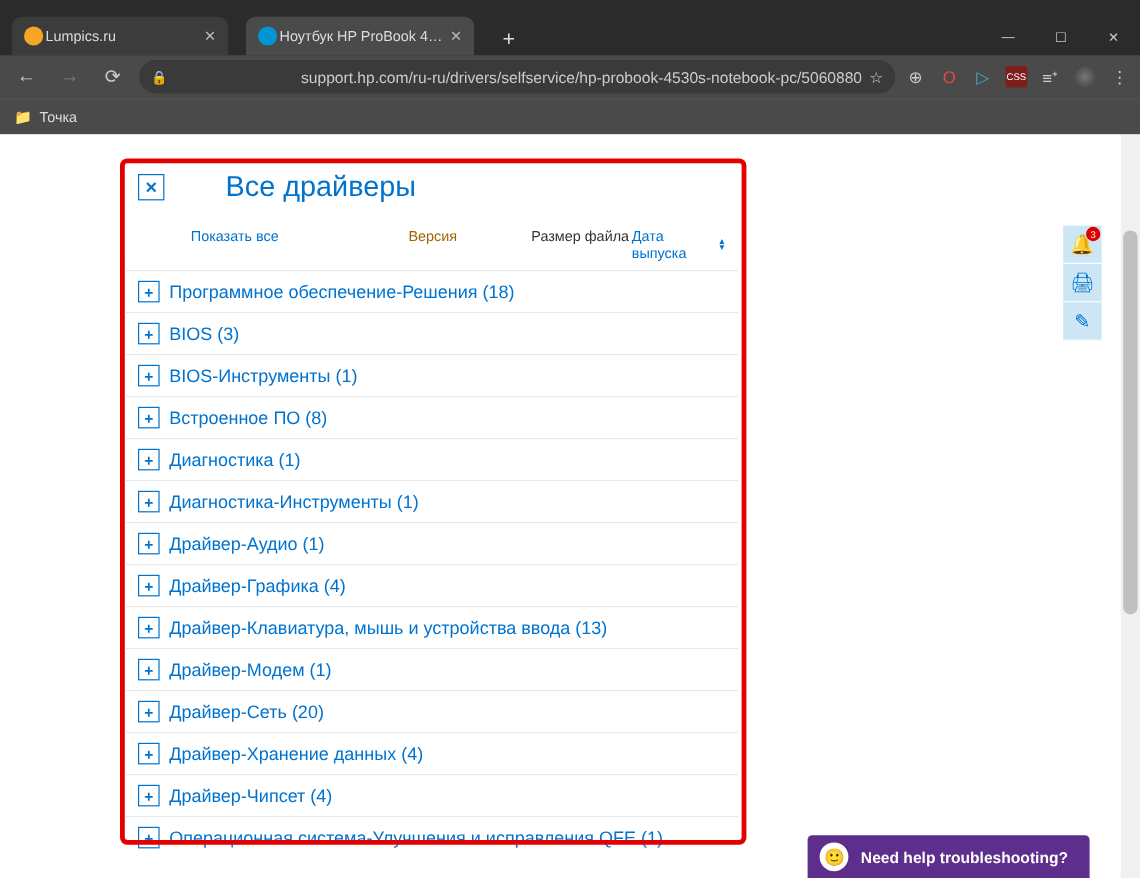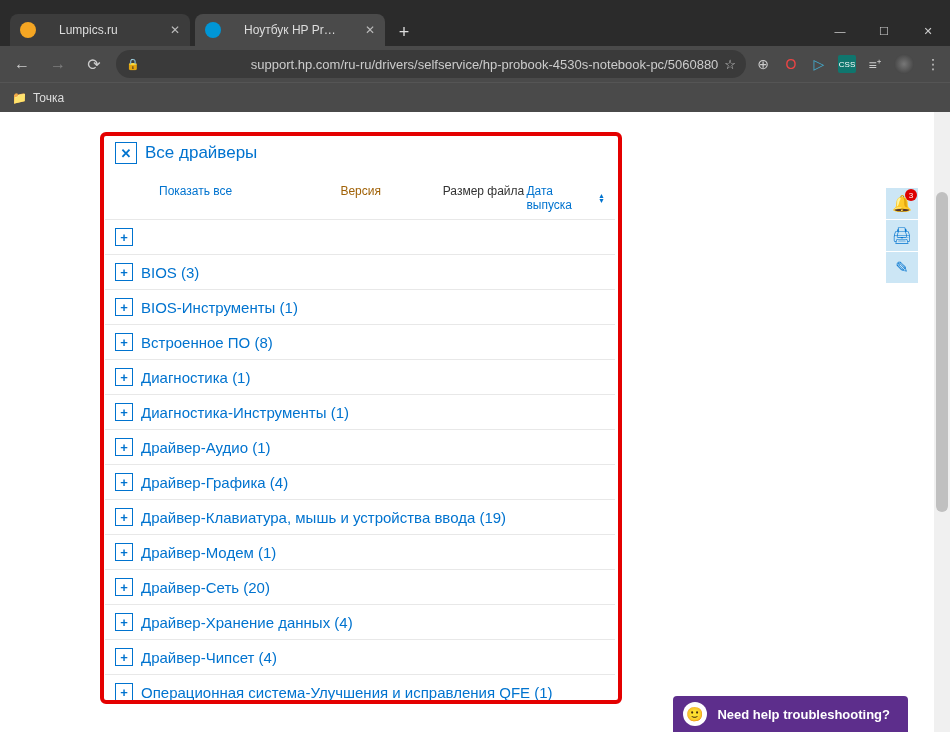--- a/index.html
+++ b/index.html
@@ -3,21 +3,21 @@
 <meta charset="utf-8">
 <style>
   * { margin: 0; padding: 0; box-sizing: border-box; font-family: -apple-system, BlinkMacSystemFont, "Segoe UI", Arial, sans-serif; }
   body { background: #2b2b2b; width: 950px; height: 732px; overflow: hidden; position: relative; }
 
   
   .titlebar { height: 10px; background: #2b2b2b; }
 
   
   .tabstrip { height: 36px; background: #2b2b2b; display: flex; align-items: flex-end; padding-left: 10px; }
-  .tab { height: 32px; background: #3c3c3c; border-radius: 8px 8px 0 0; display: flex; align-items: center; padding: 0 10px; color: #ddd; font-size: 12px; margin-right: 5px; min-width: 180px; max-width: 190px; gap: 23px; }
+  .tab { height: 32px; background: #3c3c3c; border-radius: 8px 8px 0 0; display: flex; align-items: center; padding: 0 10px; color: #ddd; font-size: 12px; margin-right: 15px; min-width: 180px; max-width: 190px; gap: 2px; }
   .tab.active { background: #4a4a4a; }
   .tab .favicon { width: 16px; height: 16px; border-radius: 50%; display: inline-block; flex-shrink: 0; }
   .tab .title { white-space: nowrap; overflow: hidden; text-overflow: ellipsis; flex: 1; }
   .tab .close-x { color: #bbb; font-size: 12px; cursor: pointer; }
   .newtab { width: 28px; height: 28px; display: flex; align-items: center; justify-content: center; color: #ddd; font-size: 18px; cursor: pointer; }
   .winctrls { margin-left: auto; display: flex; }
   .winctrl { width: 44px; height: 30px; display: flex; align-items: center; justify-content: center; color: #ccc; font-size: 11px; font-family: "Segoe UI Symbol", sans-serif; }
 
   
   .addrbar { height: 36px; background: #4a4a4a; display: flex; align-items: center; padding: 0 8px; gap: 8px; }
@@ -38,21 +38,21 @@
   .scrollbar { position: absolute; top: 0; right: 0; width: 16px; height: 100%; background: #f0f0f0; }
   .scrollthumb { position: absolute; right: 2px; top: 80px; width: 12px; height: 320px; background: #c0c0c0; border-radius: 6px; }
 
   
   .content { position: relative; padding: 20px 0 0 0; }
   .driver-box { margin-left: 105px; width: 510px; position: relative; }
   .red-outline { position: absolute; left: 100px; top: 20px; width: 522px; height: 572px; border: 4px solid #e40000; border-radius: 6px; pointer-events: none; }
 
   .heading-row { display: flex; align-items: center; gap: 8px; padding: 10px 0 14px 10px; }
   .xbox { width: 22px; height: 22px; border: 1.5px solid #0073cf; display: flex; align-items: center; justify-content: center; color: #0073cf; font-size: 13px; font-weight: bold; }
-  .heading-text { color: #0073cf; font-size: 17px; }
+  .heading-text { color: #0073cf; font-size: 24px; margin-left: 43px; }
 
   .cols { display: flex; padding: 6px 10px; font-size: 12px; color: #0073cf; border-bottom: 1px solid transparent; margin-left: 44px; }
   .col-show { width: 195px; }
   .col-ver { width: 110px; color: #a16207; }
   .col-size { width: 90px; color: #333; }
   .col-date { color: #0073cf; display: flex; align-items: center; gap: 2px; }
 
   .cat-row { display: flex; align-items: center; gap: 8px; padding: 8px 0 8px 10px; border-top: 1px solid #e8e8e8; }
   .plusbox { width: 18px; height: 18px; border: 1.5px solid #0073cf; display: flex; align-items: center; justify-content: center; color: #0073cf; font-size: 13px; font-weight: bold; flex-shrink: 0; }
   .cat-label { color: #0073cf; font-size: 15px; }
@@ -98,21 +98,21 @@
   <div class="navbtn">⟳</div>
   <div class="omnibox">
     <span class="lock">🔒</span>
     <span class="url">support.hp.com/ru-ru/drivers/selfservice/hp-probook-4530s-notebook-pc/5060880</span>
     <span style="color:#ccc">☆</span>
   </div>
   <div class="ext-icons">
     <span class="ext-icon" style="color:#ccc">⊕</span>
     <span class="ext-icon" style="color:#e44">O</span>
     <span class="ext-icon" style="color:#4ac">▷</span>
-    <span class="ext-icon" style="background:#0f766e;color:#fff;font-size:8px;padding:1px 2px;border-radius:2px">CSS</span>
+    <span class="ext-icon" style="background:#7f1d1d;color:#fff;font-size:8px;padding:1px 2px;border-radius:2px">CSS</span>
     <span class="ext-icon" style="color:#ccc">≡⁺</span>
     <span class="ext-icon" style="width:20px;height:20px;border-radius:50%;background:radial-gradient(#777,#333)"></span>
     <span class="ext-icon" style="color:#ccc">⋮</span>
   </div>
 </div>
 
 <div class="bookbar">
   <span class="folder">📁</span>
   <span>Точка</span>
 </div>
@@ -136,20 +136,21 @@
             <span class="sort-icon">
                 <span>▲</span>
                 <span>▼</span>
               </span>
           </div>
         </div>
 
         <div id="cat-list">
             <div class="cat-row">
               <div class="plusbox">+</div>
+              <div class="cat-label">Программное обеспечение-Решения (18)</div>
             </div>
             <div class="cat-row">
               <div class="plusbox">+</div>
               <div class="cat-label">BIOS (3)</div>
             </div>
             <div class="cat-row">
               <div class="plusbox">+</div>
               <div class="cat-label">BIOS-Инструменты (1)</div>
             </div>
             <div class="cat-row">
@@ -167,21 +168,21 @@
             <div class="cat-row">
               <div class="plusbox">+</div>
               <div class="cat-label">Драйвер-Аудио (1)</div>
             </div>
             <div class="cat-row">
               <div class="plusbox">+</div>
               <div class="cat-label">Драйвер-Графика (4)</div>
             </div>
             <div class="cat-row">
               <div class="plusbox">+</div>
-              <div class="cat-label">Драйвер-Клавиатура, мышь и устройства ввода (19)</div>
+              <div class="cat-label">Драйвер-Клавиатура, мышь и устройства ввода (13)</div>
             </div>
             <div class="cat-row">
               <div class="plusbox">+</div>
               <div class="cat-label">Драйвер-Модем (1)</div>
             </div>
             <div class="cat-row">
               <div class="plusbox">+</div>
               <div class="cat-label">Драйвер-Сеть (20)</div>
             </div>
             <div class="cat-row">

